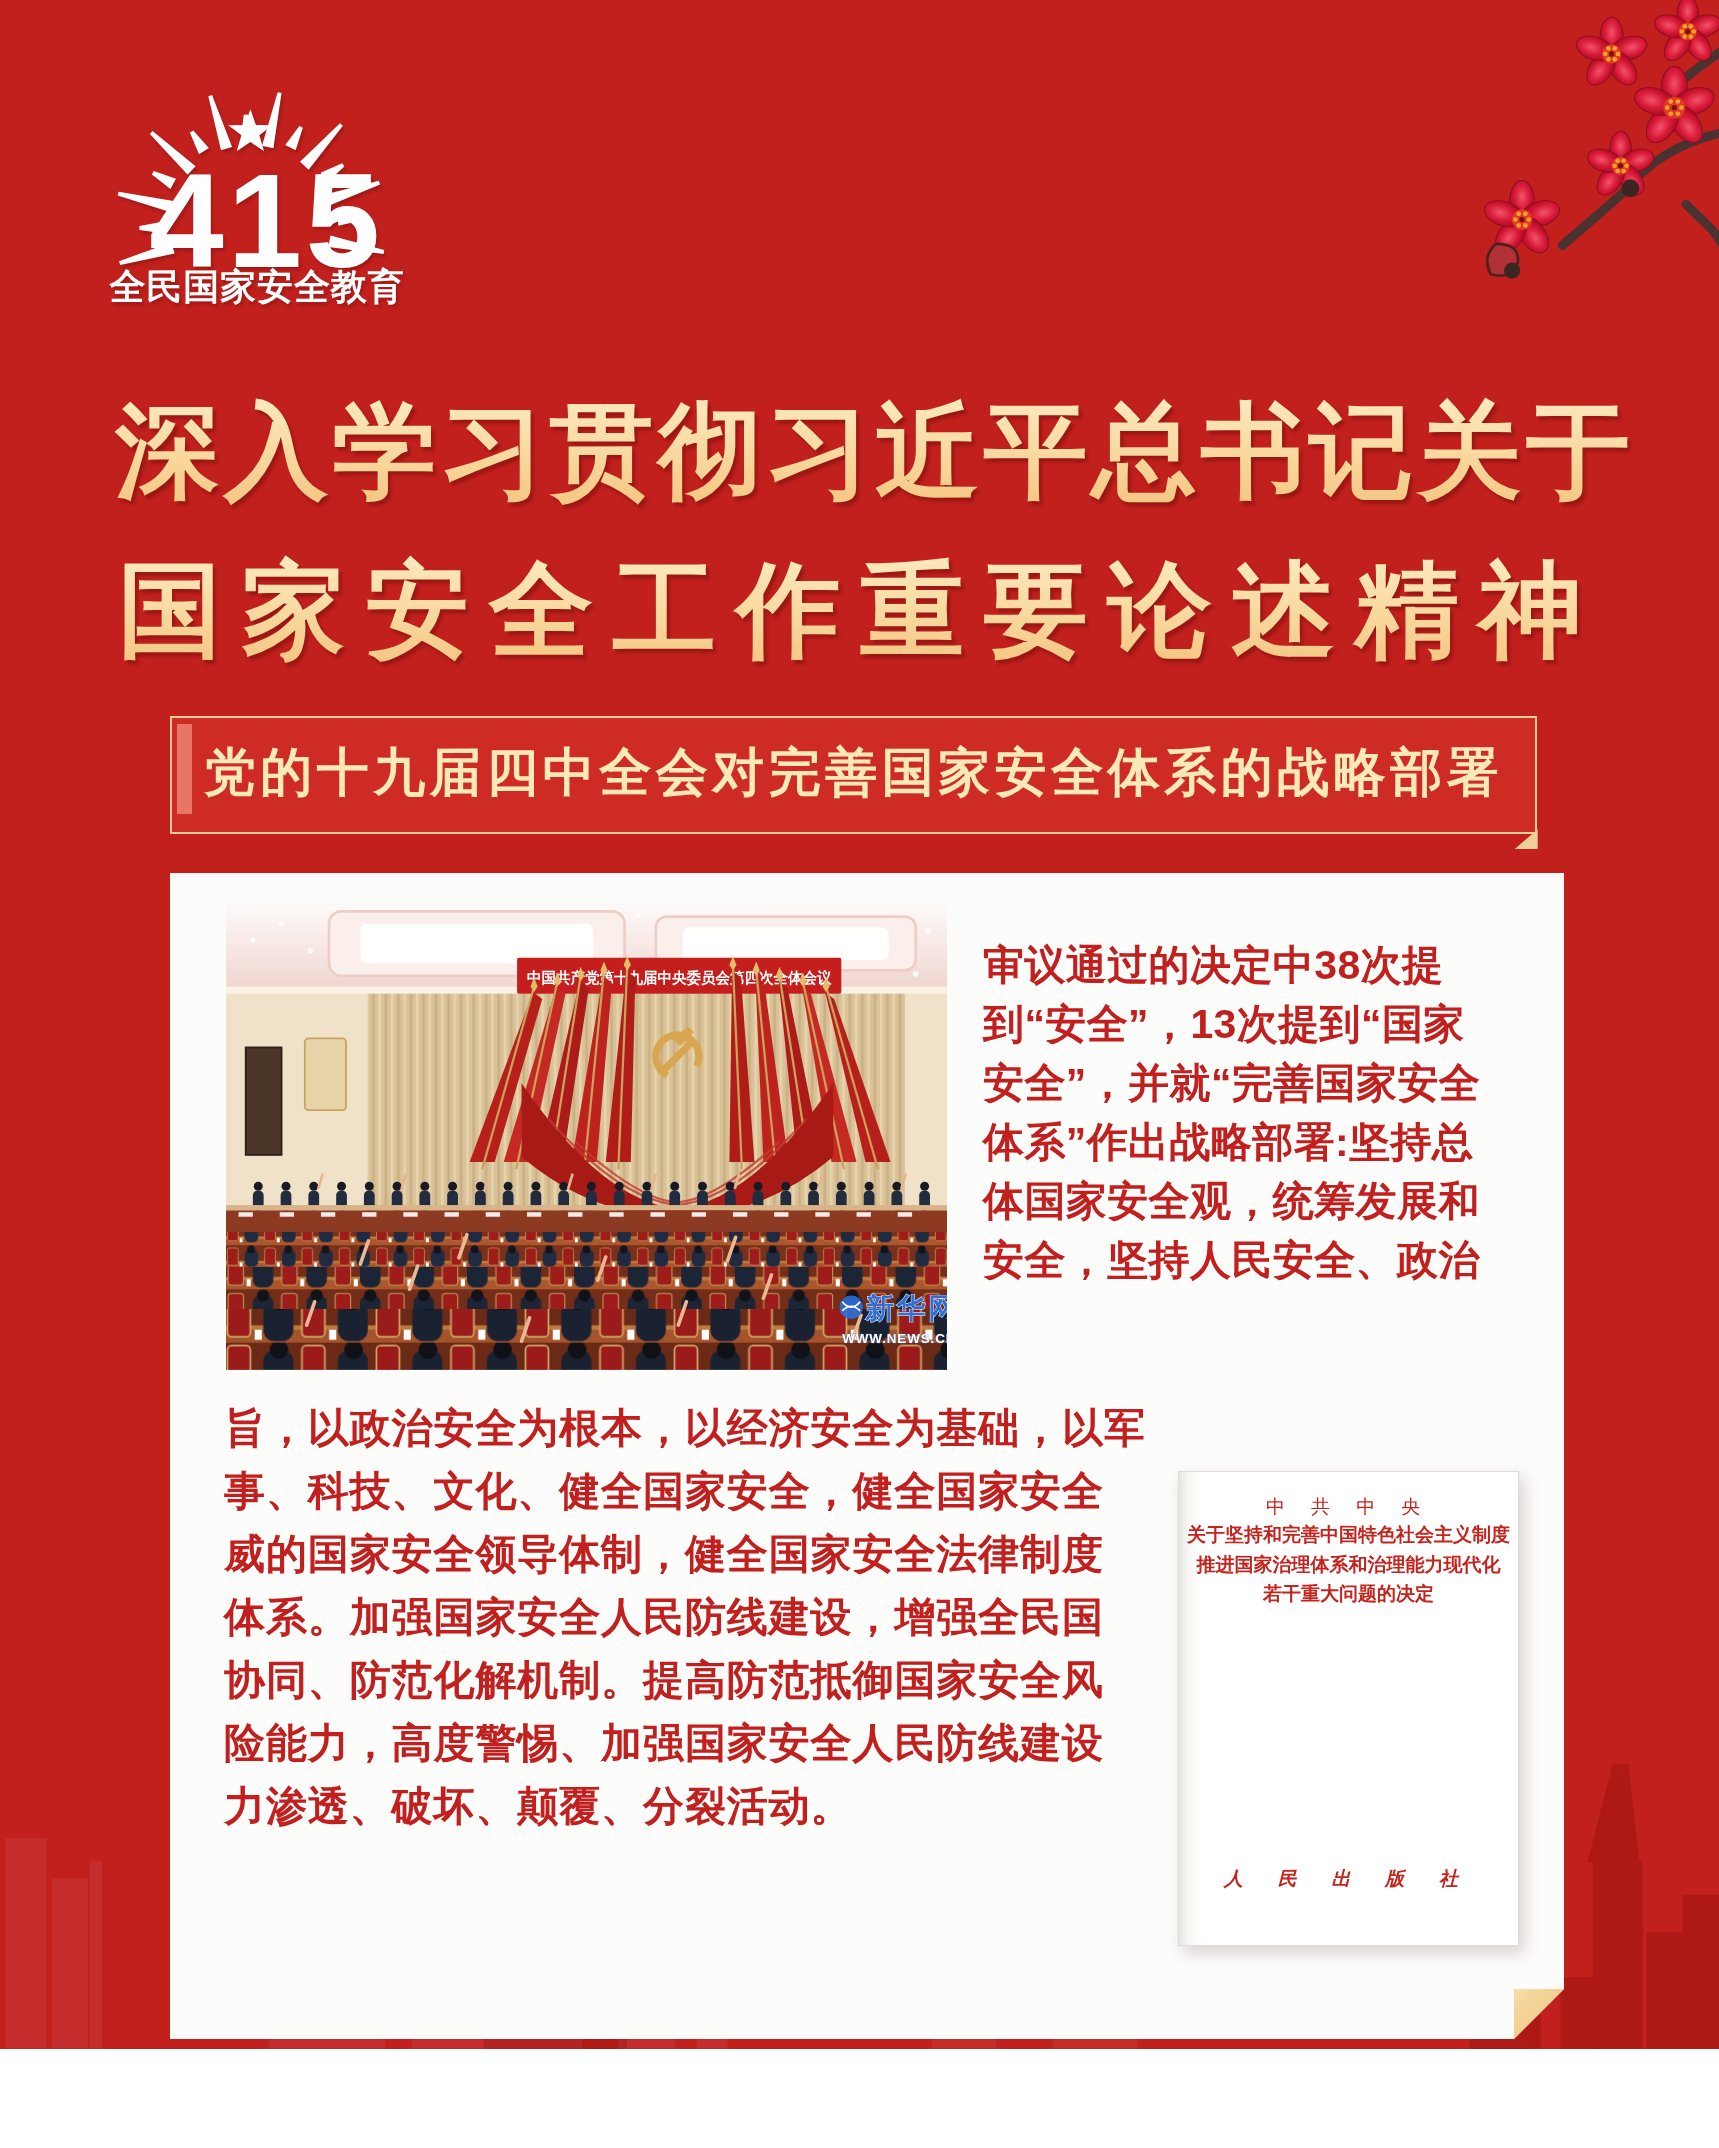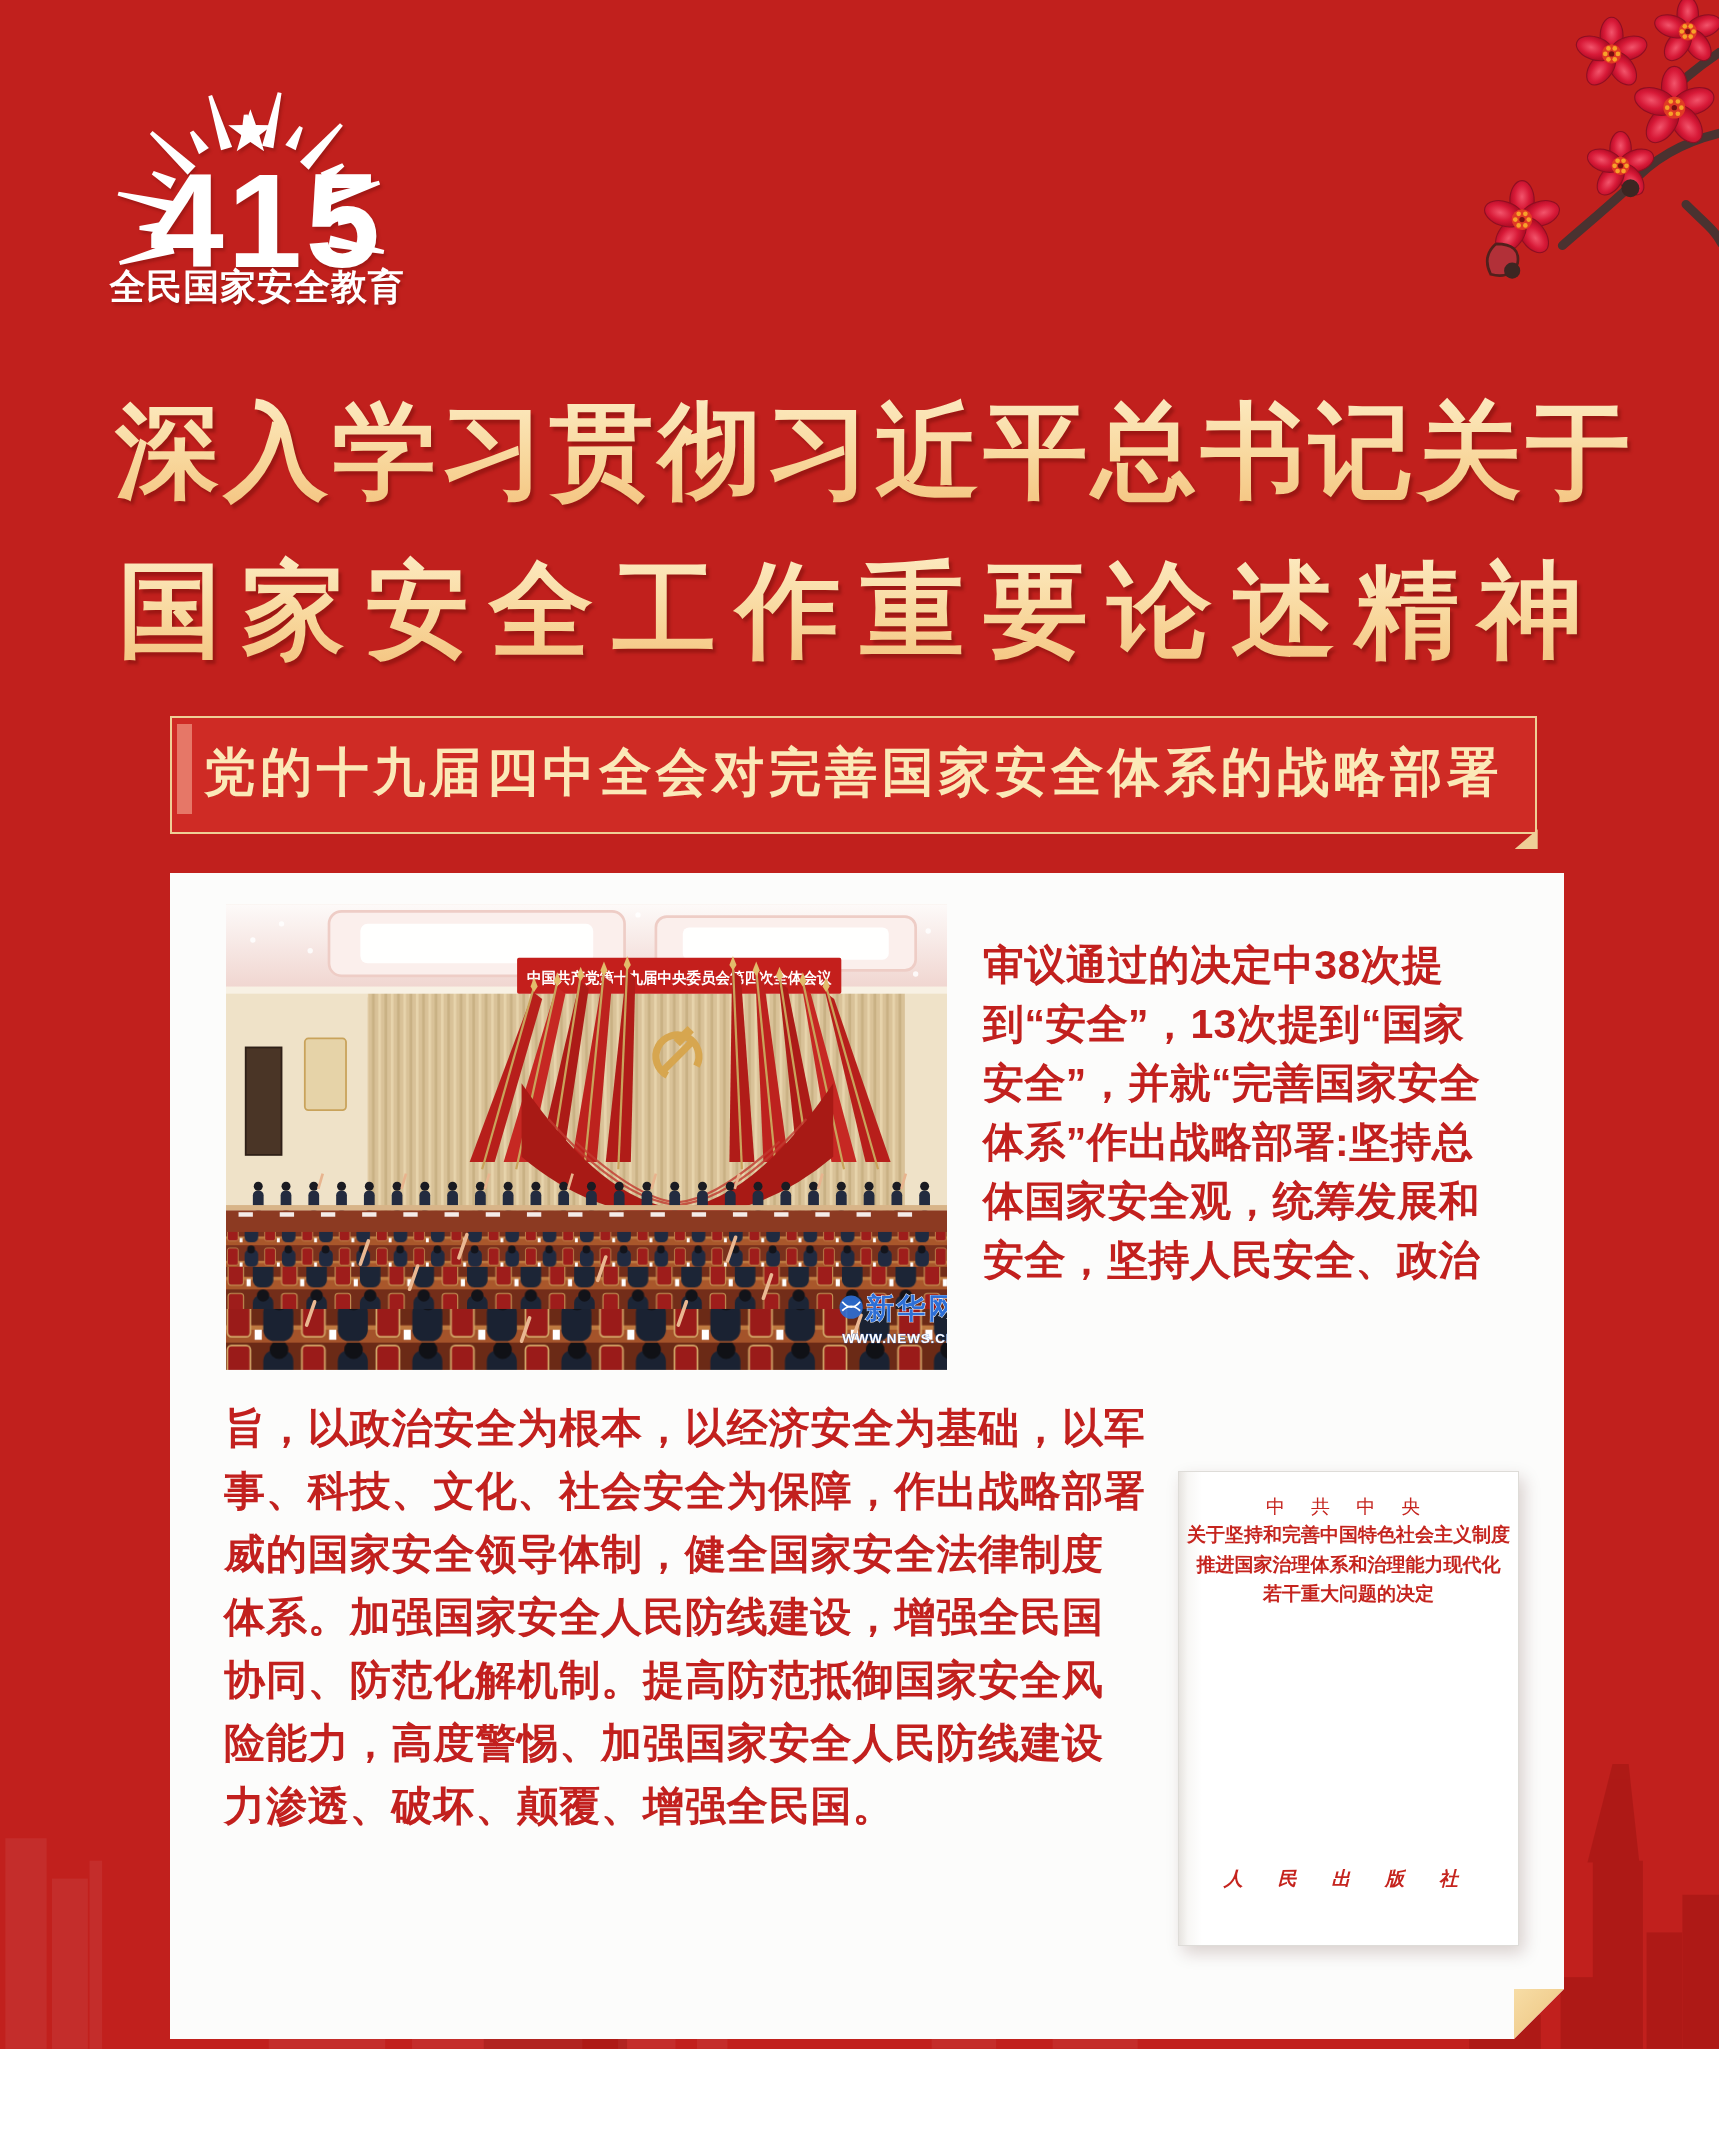--- a/index.html
+++ b/index.html
@@ -440,26 +440,26 @@
         <div class="body-line">审议通过的决定中38次提</div>
         <div class="body-line">到“安全”，13次提到“国家</div>
         <div class="body-line">安全”，并就“完善国家安全</div>
         <div class="body-line">体系”作出战略部署:坚持总</div>
         <div class="body-line">体国家安全观，统筹发展和</div>
         <div class="body-line">安全，坚持人民安全、政治</div>
       </div>
 
     <div class="bottom-text" id="bottom-lines">
         <div class="body-line">旨，以政治安全为根本，以经济安全为基础，以军</div>
-        <div class="body-line">事、科技、文化、社会安全为保障，作出战略部署</div>
+        <div class="body-line">事、科技、文化、健全国家安全，健全国家安全</div>
         <div class="body-line">威的国家安全领导体制，健全国家安全法律制度</div>
         <div class="body-line">体系。加强国家安全人民防线建设，增强全民国</div>
         <div class="body-line">协同、防范化解机制。提高防范抵御国家安全风</div>
         <div class="body-line">险能力，高度警惕、加强国家安全人民防线建设</div>
-        <div class="body-line">力渗透、破坏、颠覆、增强全民国。</div>
+        <div class="body-line">力渗透、破坏、颠覆、分裂活动。</div>
       </div>
 
     <div class="book">
       <div class="book-t1">中 共 中 央</div>
       <div class="book-tt">关于坚持和完善中国特色社会主义制度</div>
       <div class="book-tt">推进国家治理体系和治理能力现代化</div>
       <div class="book-tt">若干重大问题的决定</div>
       <div class="book-pub">人 民 出 版 社</div>
     </div>
 

